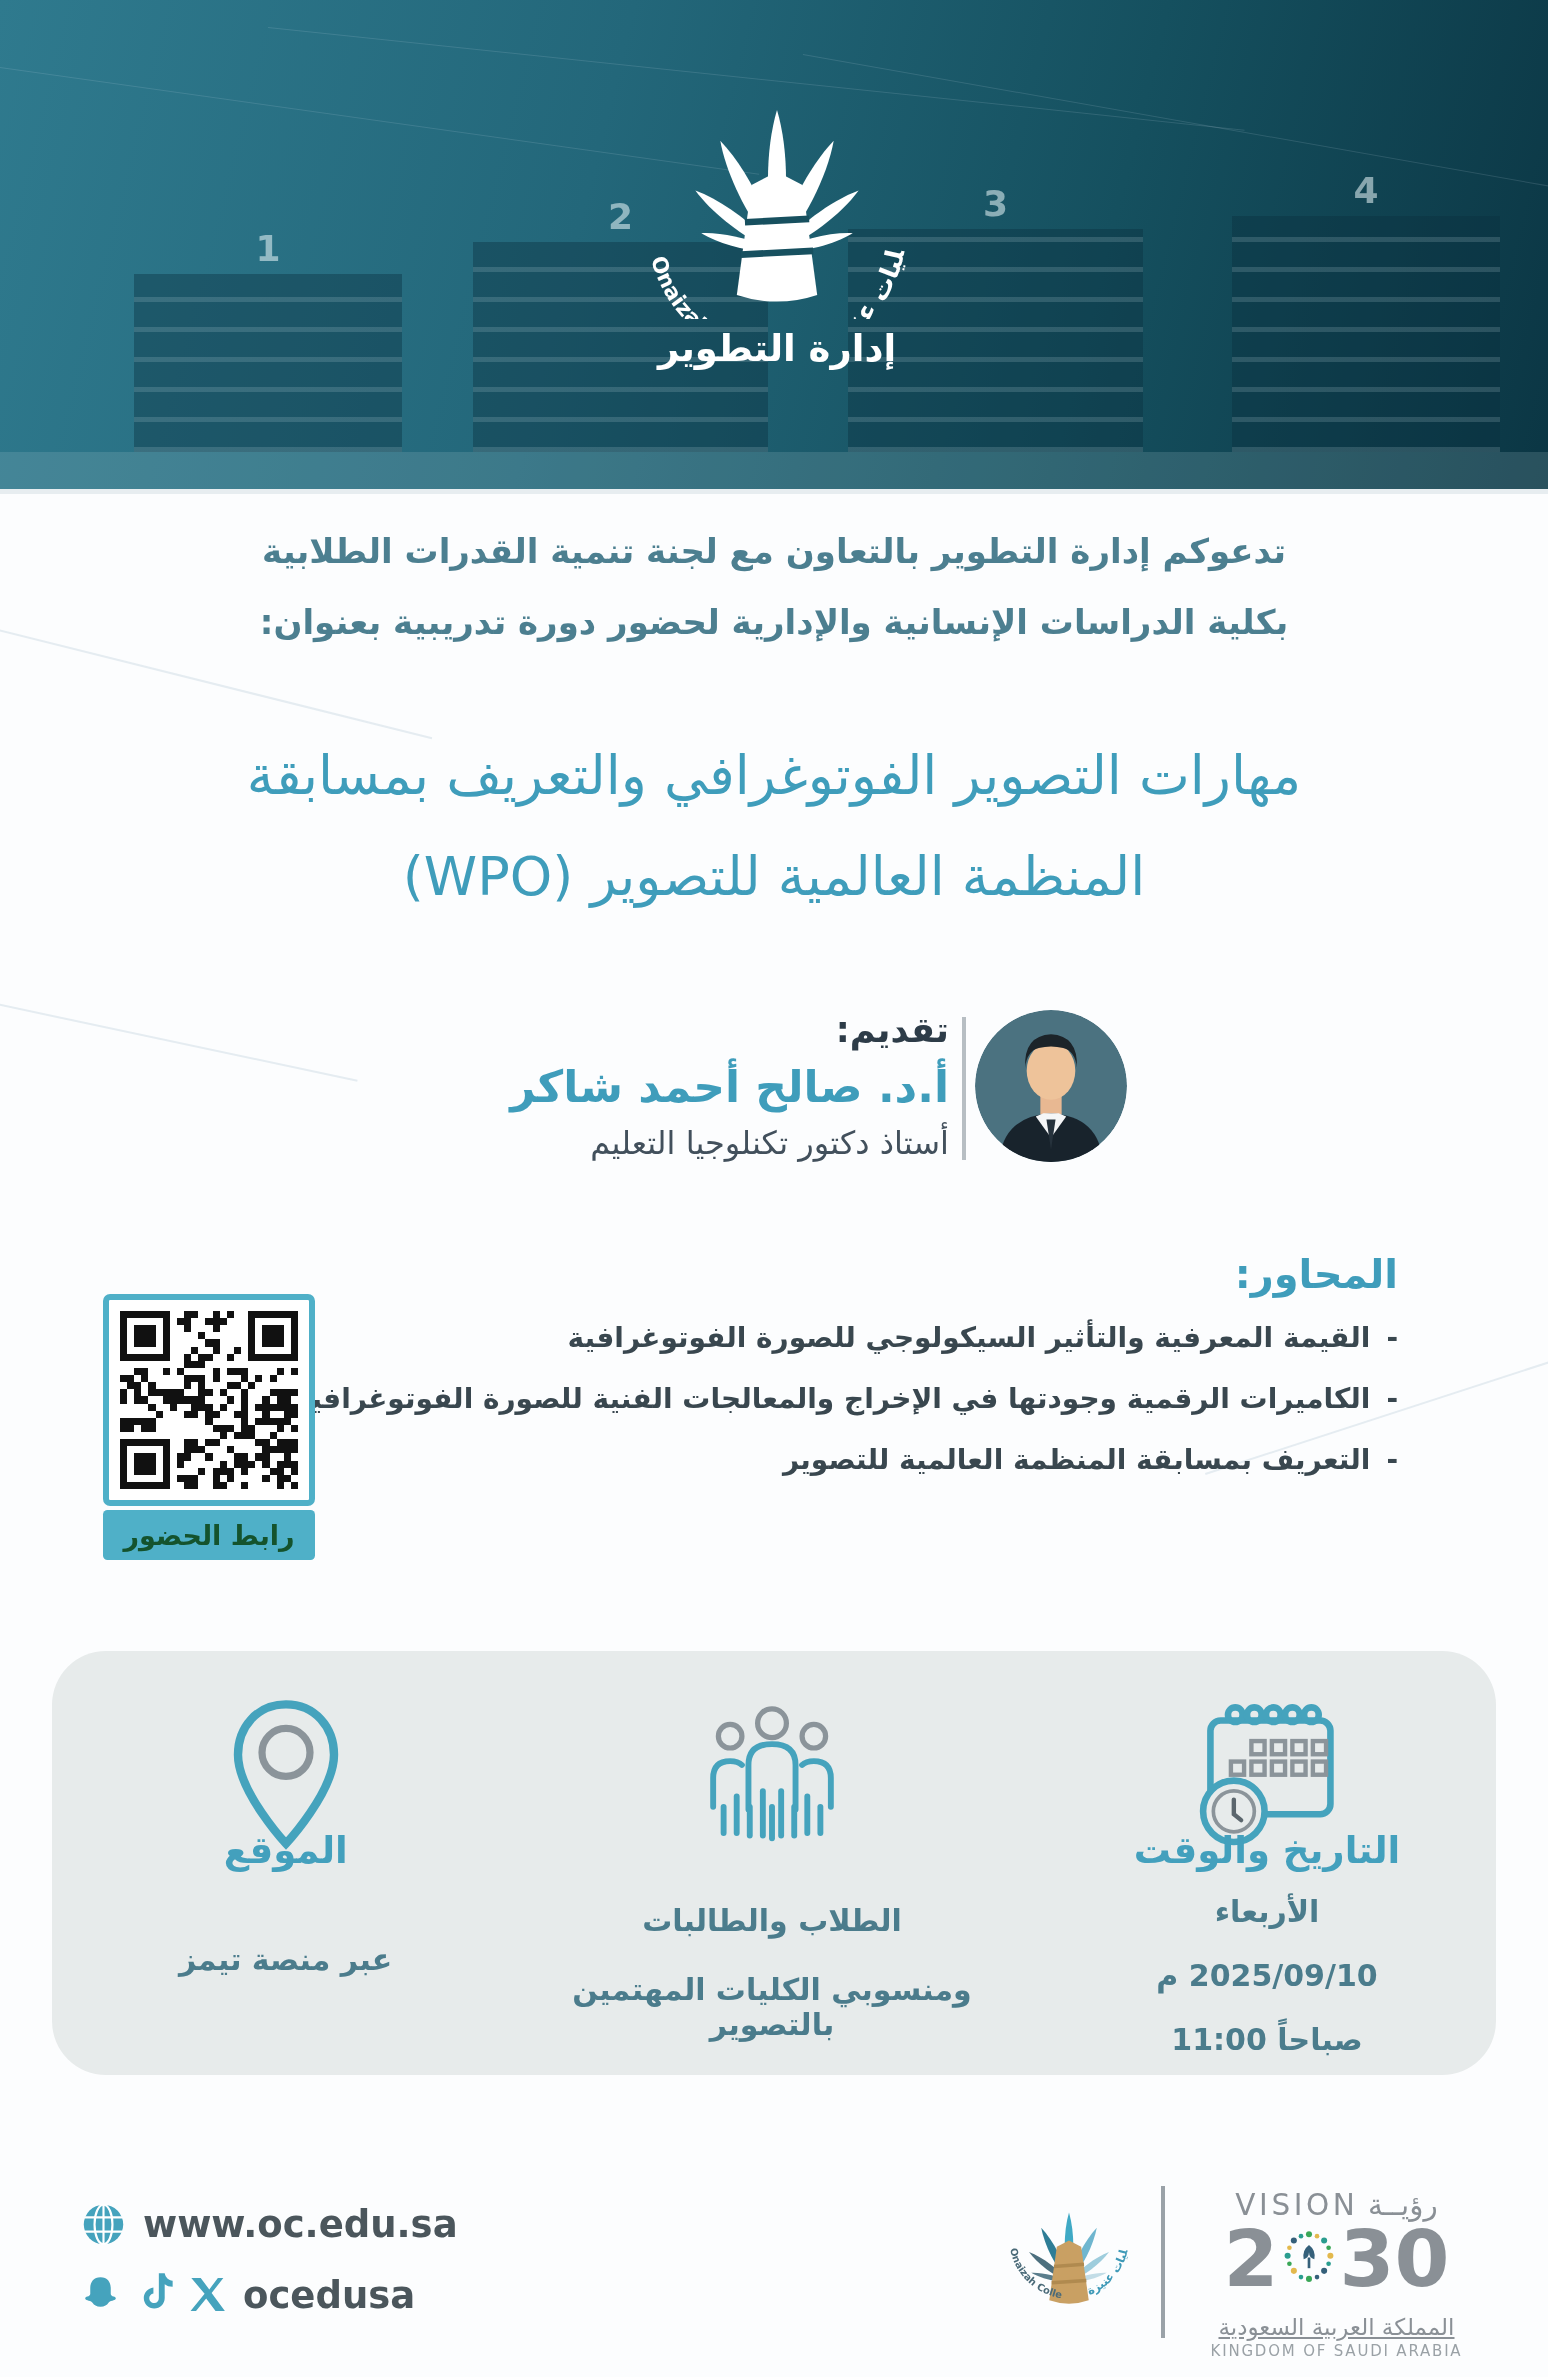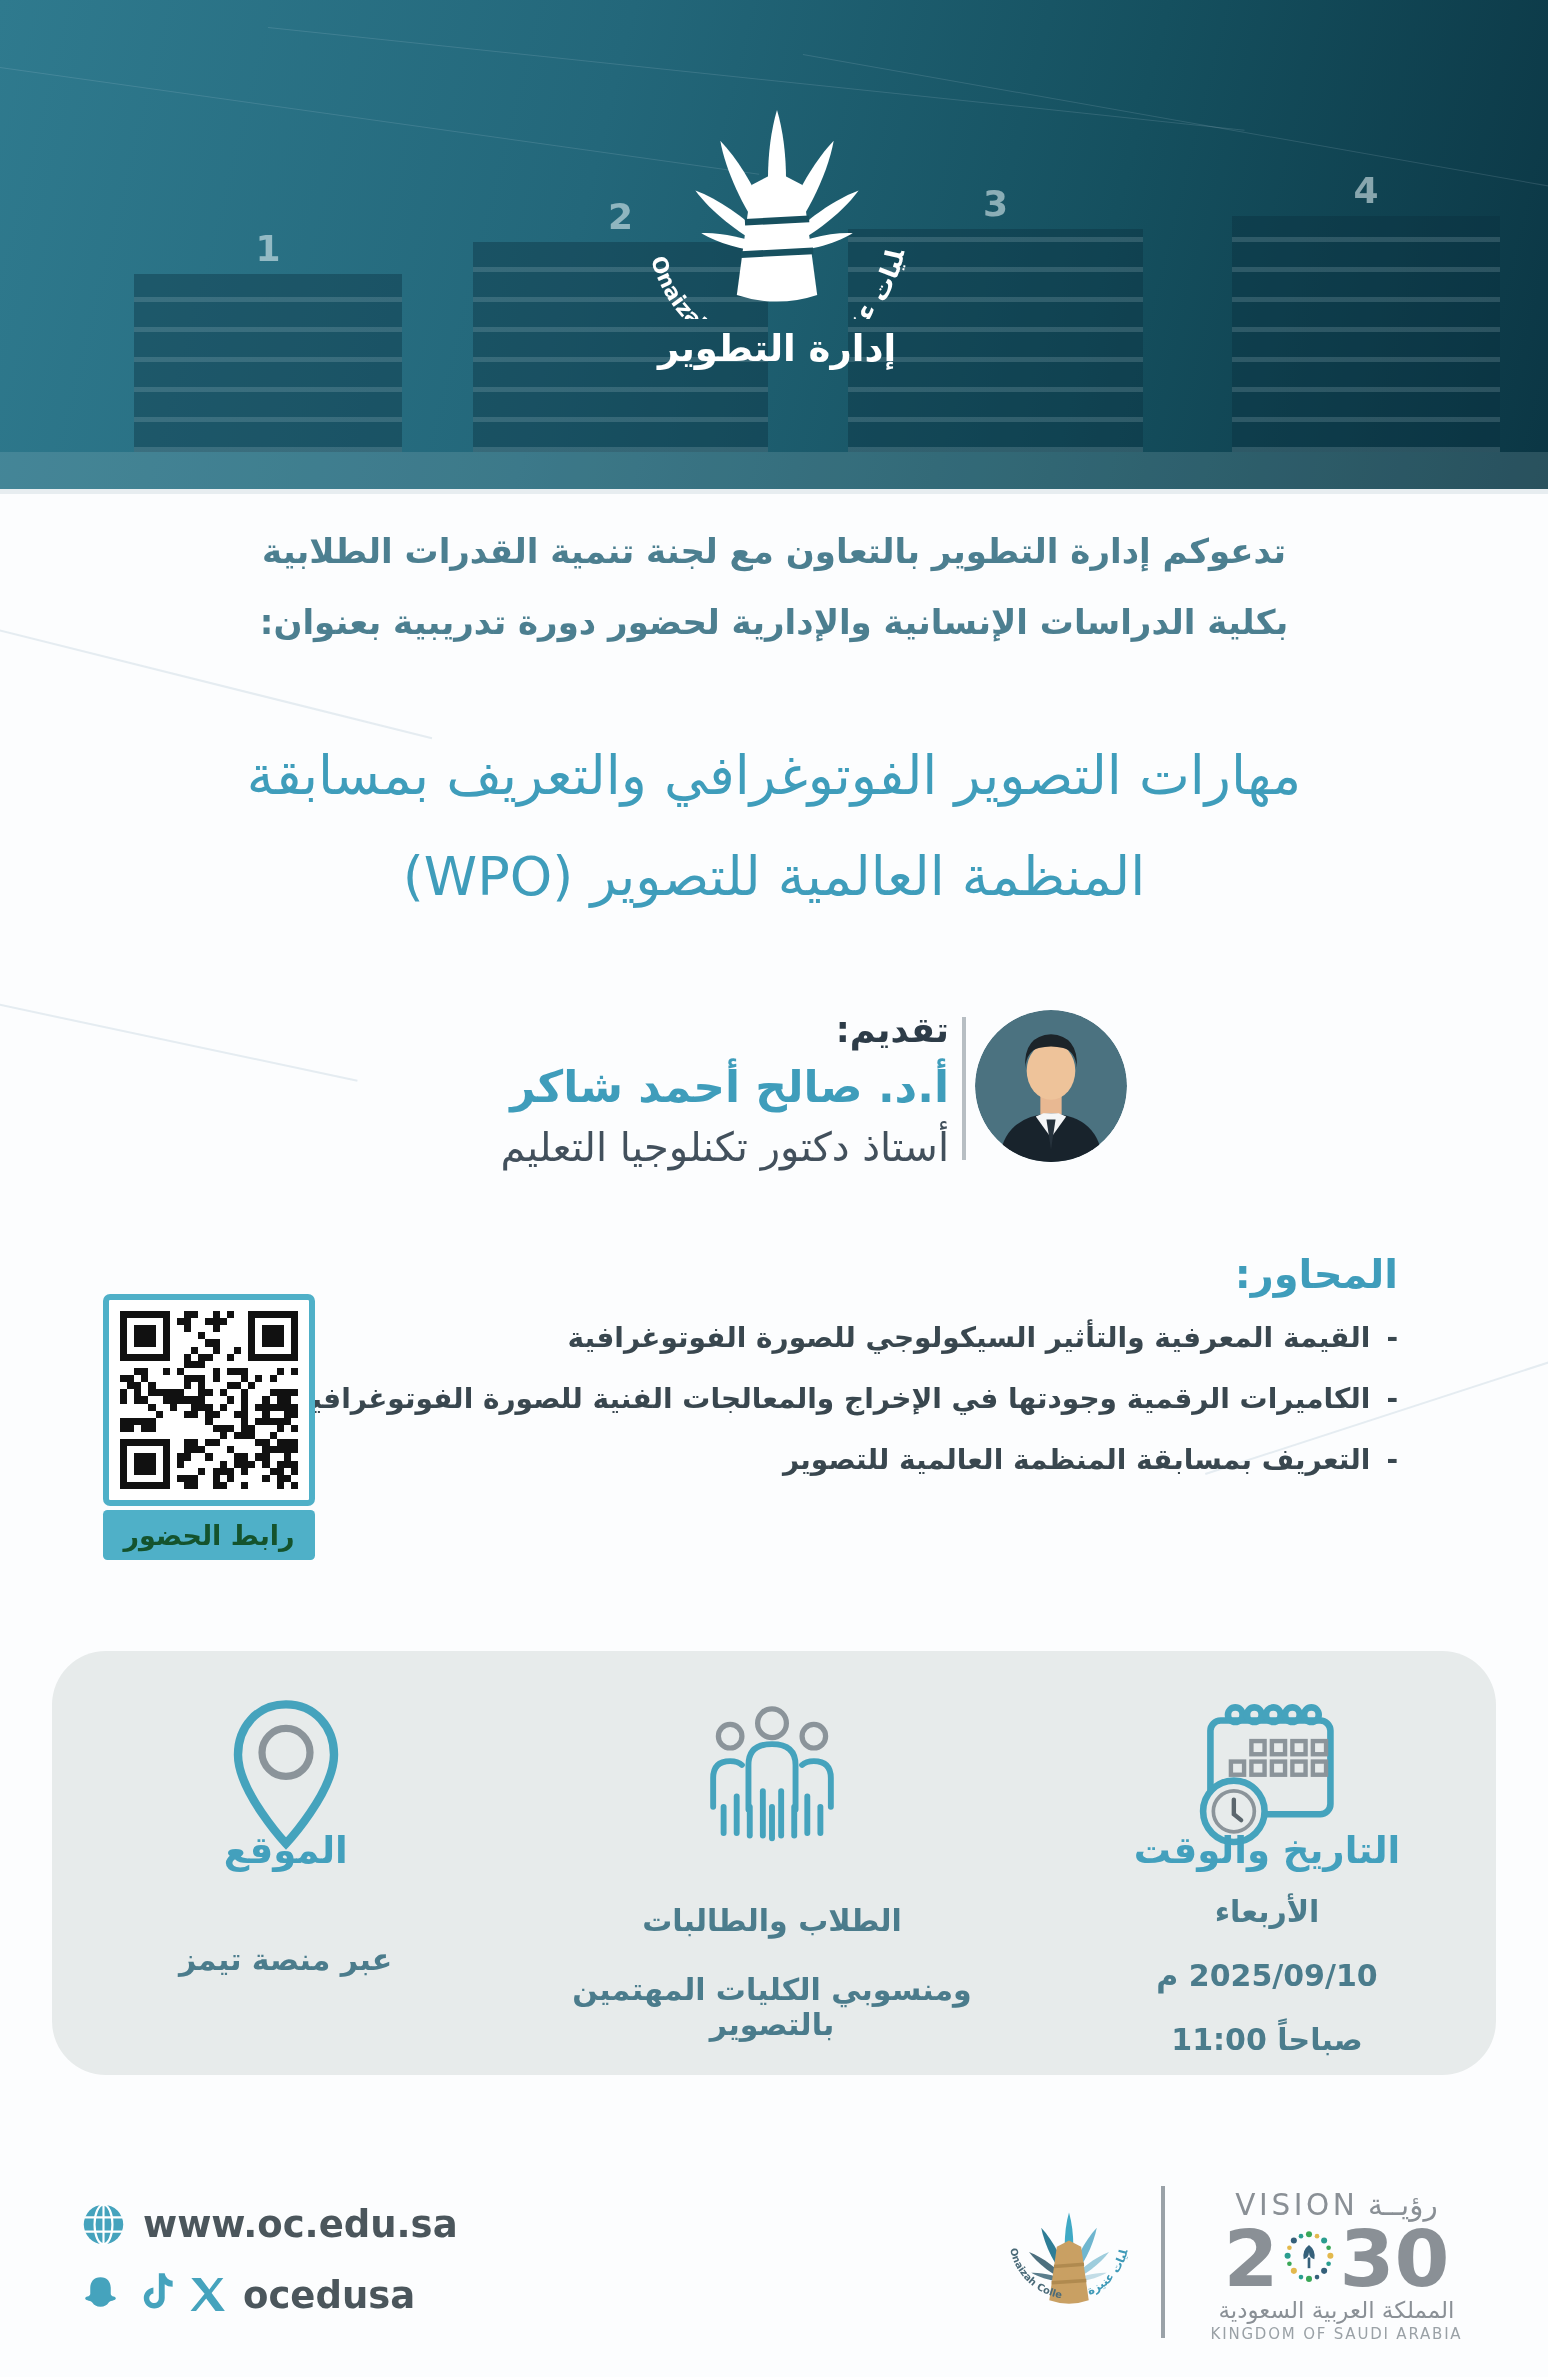--- a/index.html
+++ b/index.html
@@ -22,21 +22,21 @@
   
   .intro{position:absolute;left:0;top:516px;width:1548px;text-align:center;direction:rtl;
          color:#4c7f90;font-weight:bold;font-size:34px;line-height:71px;}
   
   .title{position:absolute;left:0;top:725px;width:1548px;text-align:center;direction:rtl;
          color:#3f9dbb;font-weight:normal;font-size:54px;line-height:101px;}
   
   .presenter-text{position:absolute;right:599px;top:1010px;width:571px;text-align:right;direction:rtl;}
   .presenter-label{color:#2d3c48;font-size:35px;font-weight:bold;}
   .presenter-name{color:#3f9dbb;font-size:44px;font-weight:bold;margin-top:10.7px;}
-  .presenter-role{color:#42505c;font-size:40px;margin-top:12.5px;}
+  .presenter-role{color:#42505c;font-size:32px;margin-top:12.5px;}
   .presenter-divider{position:absolute;right:582px;top:1017px;width:3.6px;height:143px;background:#b7bec3;}
   .avatar{position:absolute;left:975px;top:1010px;width:152px;height:152px;border-radius:50%;overflow:hidden;}
   
   .topics-heading{position:absolute;right:150px;top:1251px;direction:rtl;color:#3f9dbb;
                   font-size:40px;font-weight:bold;}
   .topics-list{position:absolute;right:150px;top:1321px;width:1124px;direction:rtl;text-align:right;
                list-style:none;margin:0;padding:0;}
   .topics-list li{color:#39474f;font-size:28px;font-weight:bold;line-height:34px;margin-bottom:27px;}
   .topics-list .dash{margin-left:16px;}
   
@@ -59,21 +59,21 @@
   
   .footer-url{position:absolute;left:143px;top:2203px;color:#4b565c;font-size:37px;font-weight:bold;direction:ltr;}
   .footer-social-text{position:absolute;left:243px;top:2274px;color:#4b565c;font-size:37px;font-weight:bold;direction:ltr;}
   .f-icon{position:absolute;}
   .footer-logo{position:absolute;left:982px;top:2170px;}
   .footer-divider{position:absolute;left:1161px;top:2186px;width:3.6px;height:152px;background:#9aa2a8;}
   .vision{position:absolute;left:1187px;top:2188px;width:299px;text-align:center;color:#8a9096;}
   .vision-top{font-size:29.5px;letter-spacing:3.6px;direction:rtl;color:#8a9096;}
   .vision-year{display:flex;align-items:center;justify-content:center;font-size:79px;font-weight:bold;
                line-height:71px;margin-top:1.8px;color:#8a9096;}
-  .vision-ksa-ar{font-size:23px;margin-top:2px;direction:rtl;color:#8a9096;}
+  .vision-ksa-ar{font-size:23px;margin-top:19px;direction:rtl;color:#8a9096;text-decoration:underline;}
   .vision-ksa-en{font-size:15px;letter-spacing:1.8px;margin-top:1.8px;color:#9aa1a6;}
 </style>
 </head>
 <body>
 
 <div id="page">
 
   <div class="header">
     <div class="hline" style="left:-36px;top:62px;width:803px;transform:rotate(8deg);"></div>
     <div class="hline" style="left:268px;top:27px;width:982px;transform:rotate(6deg);"></div>

